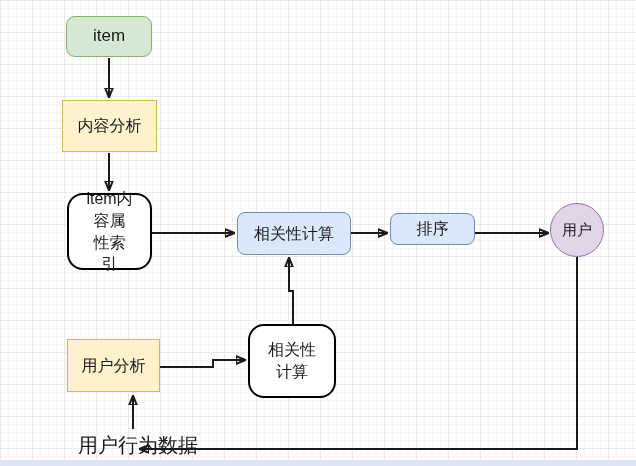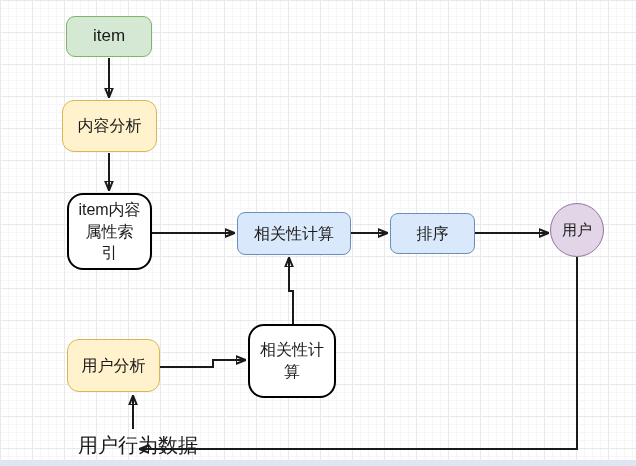--- a/index.html
+++ b/index.html
@@ -22,44 +22,44 @@
     position:absolute;
     box-sizing:border-box;
     display:flex;align-items:center;justify-content:center;
     text-align:center;
     color:#1a1a1a;
     font-size:16px;
     line-height:1.35;
     border-radius:10px;
   }
   .node-green {background:#d5e8d4;border:1.5px solid #82b366;border-radius:9px;}
-  .node-yellow{background:#fff2cc;border:1.5px solid #d6b656;border-radius:12px;}
+  .node-yellow{background:#fff2cc;border:1.5px solid #d6b656;border-radius:0;}
   .node-blue  {background:#dae8fc;border:1.5px solid #6c8ebf;border-radius:8px;}
-  .node-white {background:#ffffff;border:2px solid #000000;border-radius:16px;padding:2px 9px;}
+  .node-white {background:#ffffff;border:2px solid #000000;border-radius:16px;padding:2px 17px;}
   .node-circle{
     background:#e1d5e7;border:1.5px solid #9673a6;
     border-radius:50%;
     font-size:15px;
   }
   .edge-label{
     position:absolute;
     color:#1a1a1a;
     font-size:20px;
     white-space:nowrap;
   }
   .bottom-bar{
     position:absolute;left:0;bottom:0;width:636px;height:6px;
     background:#dde6f2;
   }
   
   #n-item            {left:66px; top:16px;  width:86px;  height:41px;}
   #n-content-analysis{left:62px; top:100px; width:95px;  height:52px;}
   #n-item-index      {left:67px; top:193px; width:85px;  height:77px;}
   #n-relevance       {left:237px;top:212px; width:114px; height:43px;}
-  #n-sorting         {left:390px;top:213px; width:85px;  height:41px;}
+  #n-sorting         {left:390px;top:213px; width:85px;  height:32px;}
   #n-user            {left:550px;top:203px; width:54px;  height:54px;}
   #n-user-analysis   {left:67px; top:339px; width:93px;  height:53px;}
   #n-interest-model  {left:248px;top:324px; width:88px;  height:74px;}
   #lbl-behavior      {left:78px; top:432px;}
 </style>
 </head>
 <body>
 
 <div class="canvas">
 

